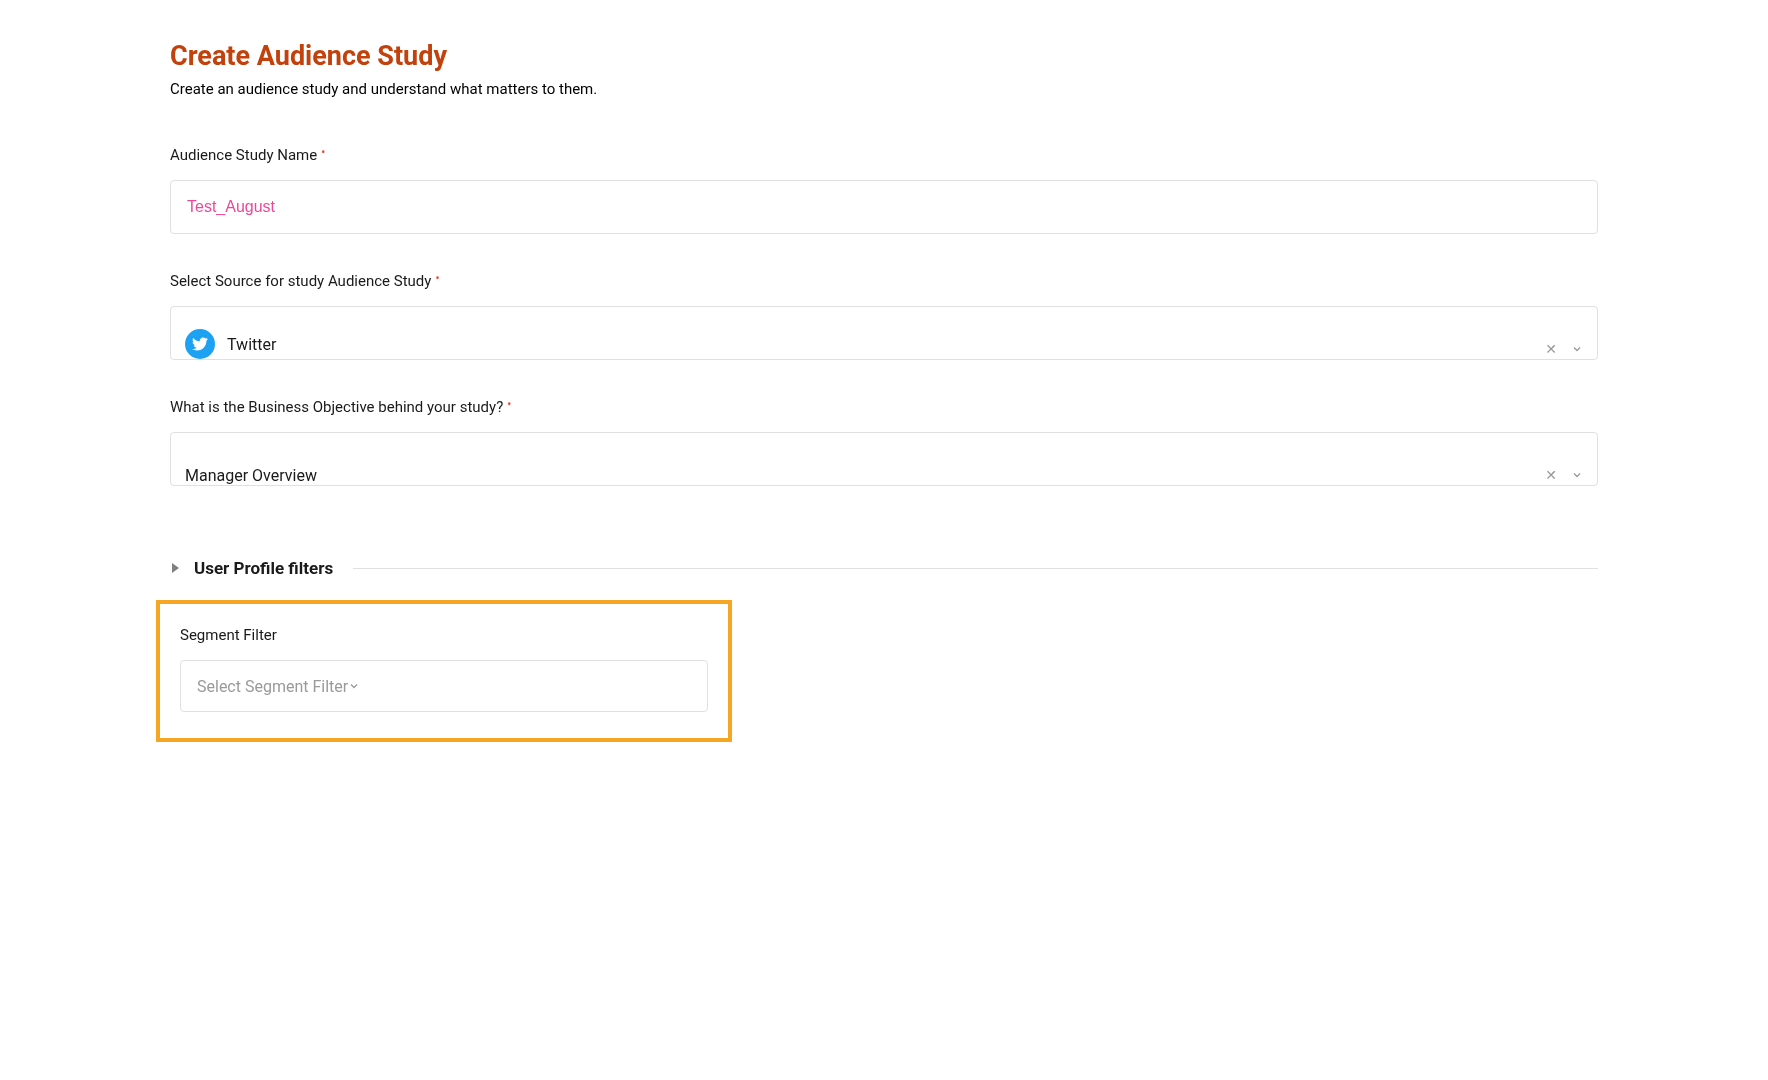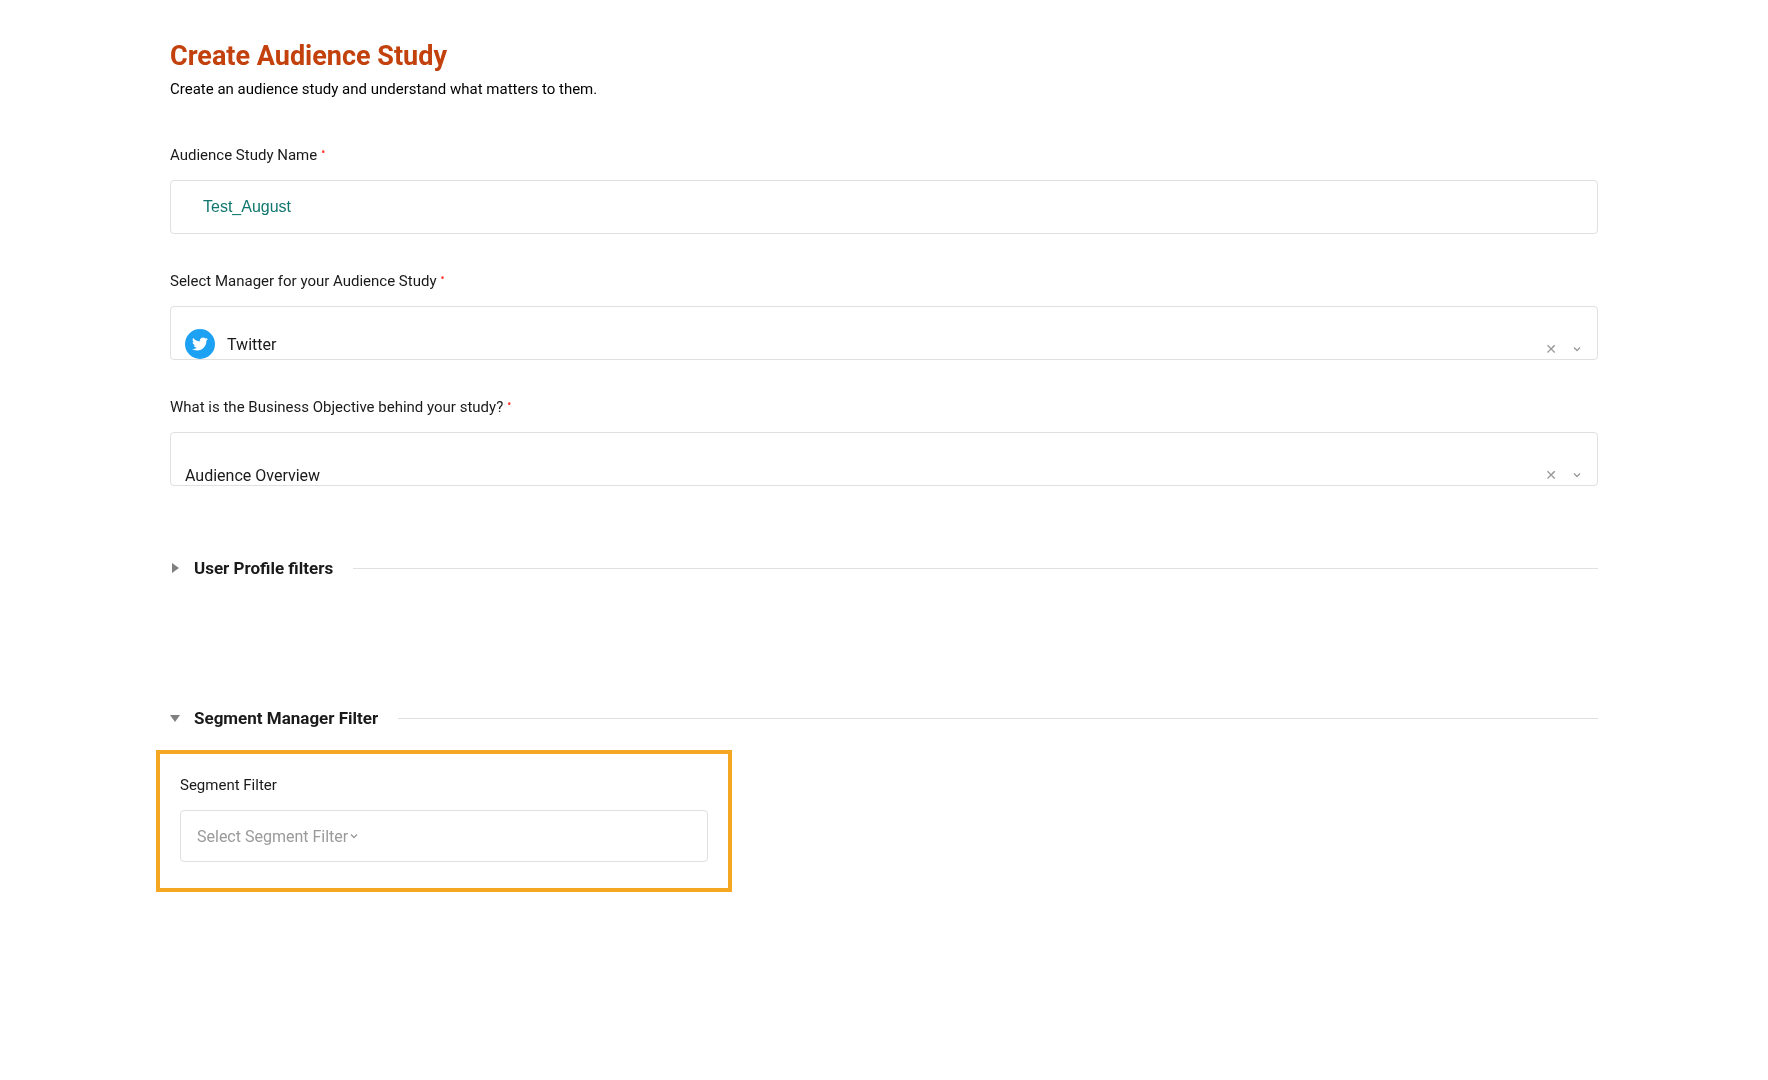--- a/index.html
+++ b/index.html
@@ -43,23 +43,23 @@
     .required-dot {
       color: #ff3b30;
       font-size: 12px;
       line-height: 1;
     }
     .text-input {
       width: 100%;
       height: 54px;
       border: 1px solid #e0e0e0;
       border-radius: 4px;
-      padding: 0 32px;
+      padding: 0 16px;
       font-size: 16px;
-      color: #0f766e;
+      color: #ec4899;
       background: #fff;
       outline: none;
     }
     .select-input {
       width: 100%;
       height: 54px;
       border: 1px solid #e0e0e0;
       border-radius: 4px;
       padding: 0 14px;
       font-size: 16px;
@@ -184,21 +184,21 @@
   <div class="field-group">
     <div class="field-label">
       <span>Audience Study Name</span>
       <span class="required-dot">•</span>
     </div>
     <input type="text" class="text-input" value="Test_August" style="">
   </div>
 
   <div class="field-group">
     <div class="field-label">
-      <span>Select Manager for your Audience Study</span>
+      <span>Select Source for study Audience Study</span>
       <span class="required-dot">•</span>
     </div>
     <div class="select-input">
       <div class="select-left">
         <span class="twitter-icon">
           <svg viewBox="0 0 24 24">
               <path d="M23.954 4.569c-.885.389-1.83.654-2.825.775 1.014-.611 1.794-1.574 2.163-2.724-.951.564-2.005.974-3.127 1.195-.897-.957-2.178-1.555-3.594-1.555-2.719 0-4.924 2.206-4.924 4.924 0 .386.044.762.127 1.124C7.691 8.094 4.066 6.13 1.64 3.161c-.427.722-.666 1.561-.666 2.475 0 1.708.869 3.216 2.19 4.099-.807-.026-1.566-.247-2.229-.616v.062c0 2.386 1.697 4.376 3.95 4.827-.413.112-.849.171-1.296.171-.317 0-.626-.03-.928-.088.627 1.956 2.444 3.379 4.6 3.419-1.68 1.318-3.809 2.105-6.102 2.105-.397 0-.788-.023-1.175-.069 2.179 1.397 4.768 2.213 7.548 2.213 9.057 0 14.01-7.503 14.01-14.01 0-.213-.005-.425-.014-.636.962-.695 1.797-1.562 2.457-2.549z"></path>
             </svg>
         </span>
         <span>Twitter</span>
@@ -214,21 +214,21 @@
     </div>
   </div>
 
   <div class="field-group">
     <div class="field-label">
       <span>What is the Business Objective behind your study?</span>
       <span class="required-dot">•</span>
     </div>
     <div class="select-input">
       <div class="select-left">
-        <span>Audience Overview</span>
+        <span>Manager Overview</span>
       </div>
       <div class="select-right">
         <span class="clear-icon">✕</span>
         <span class="chevron-icon">
           <svg viewBox="0 0 24 24" fill="none" stroke="currentColor" stroke-width="2.5">
               <polyline points="6 9 12 15 18 9"></polyline>
             </svg>
         </span>
       </div>
     </div>
@@ -237,29 +237,20 @@
   <div class="section-header">
     <span class="section-toggle">
       <svg viewBox="0 0 10 10">
           <polygon points="2,0 9,5 2,10"></polygon>
         </svg>
     </span>
     <span class="section-title">User Profile filters</span>
     <span class="section-line"></span>
   </div>
 
-  <div class="section-header-2">
-    <span class="section-toggle">
-      <svg viewBox="0 0 10 10">
-          <polygon points="0,2 10,2 5,9"></polygon>
-        </svg>
-    </span>
-    <span class="section-title">Segment Manager Filter</span>
-    <span class="section-line"></span>
-  </div>
 
   <div class="highlight-box">
     <div class="seg-label">Segment Filter</div>
     <div class="seg-select">
       <span>Select Segment Filter</span>
       <span class="chevron-icon">
         <svg viewBox="0 0 24 24" fill="none" stroke="currentColor" stroke-width="2.5">
             <polyline points="6 9 12 15 18 9"></polyline>
           </svg>
       </span>

